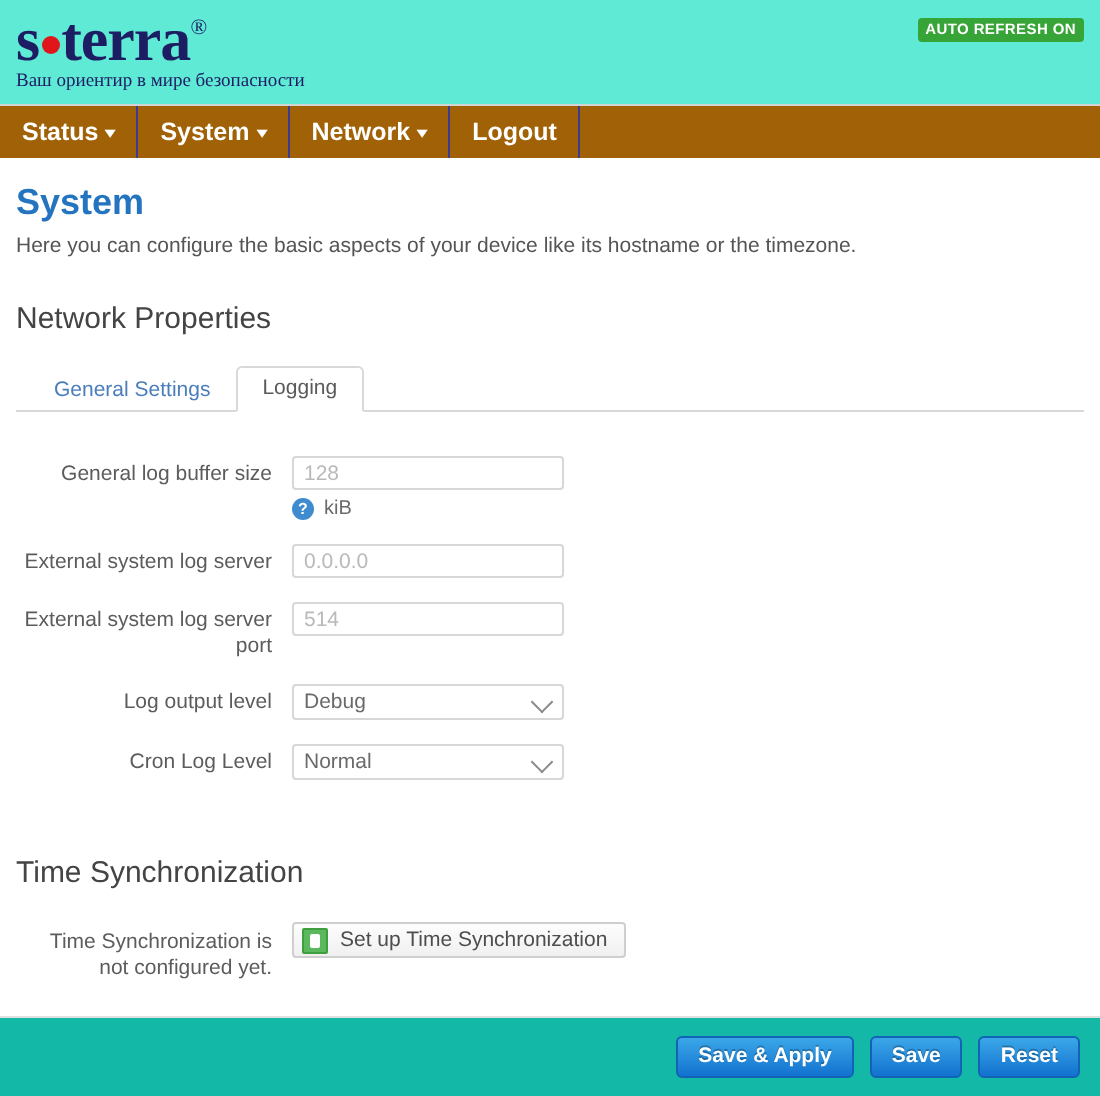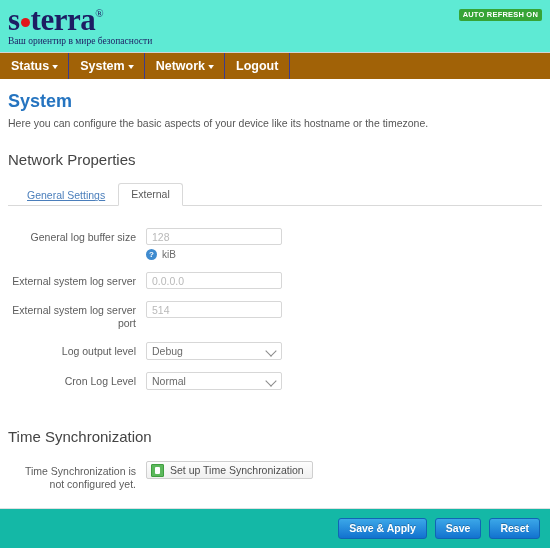--- a/index.html
+++ b/index.html
@@ -144,21 +144,20 @@
     padding: 5px 12px 4px 12px;
     line-height: 1.1;
     cursor: pointer;
     border: 1px solid transparent;
     border-bottom: none;
     position: relative;
     top: 1px;
   }
   .tab.inactive {
     color: #4a7ebb;
-    text-decoration: underline;
   }
   .tab.active {
     color: #5a5a5a;
     background: #ffffff;
     border: 1px solid #d9d9d9;
     border-bottom: 1px solid #ffffff;
     border-radius: 3px 3px 0 0;
   }
 
   
@@ -349,21 +348,21 @@
 
 <div class="content">
 
   <div class="page-title">System</div>
   <div class="page-desc">Here you can configure the basic aspects of your device like its hostname or the timezone.</div>
 
   <div class="section-title">Network Properties</div>
 
   <div class="tabs">
     <div class="tab inactive">General Settings</div>
-    <div class="tab active">External</div>
+    <div class="tab active">Logging</div>
   </div>
 
   <div class="form">
 
     <div class="frow">
       <div class="flabel">General log buffer size</div>
       <div class="fctl">
         <input class="txt" type="text" placeholder="128" style="">
         <div class="hint">
           <span class="help-icon">?</span>

